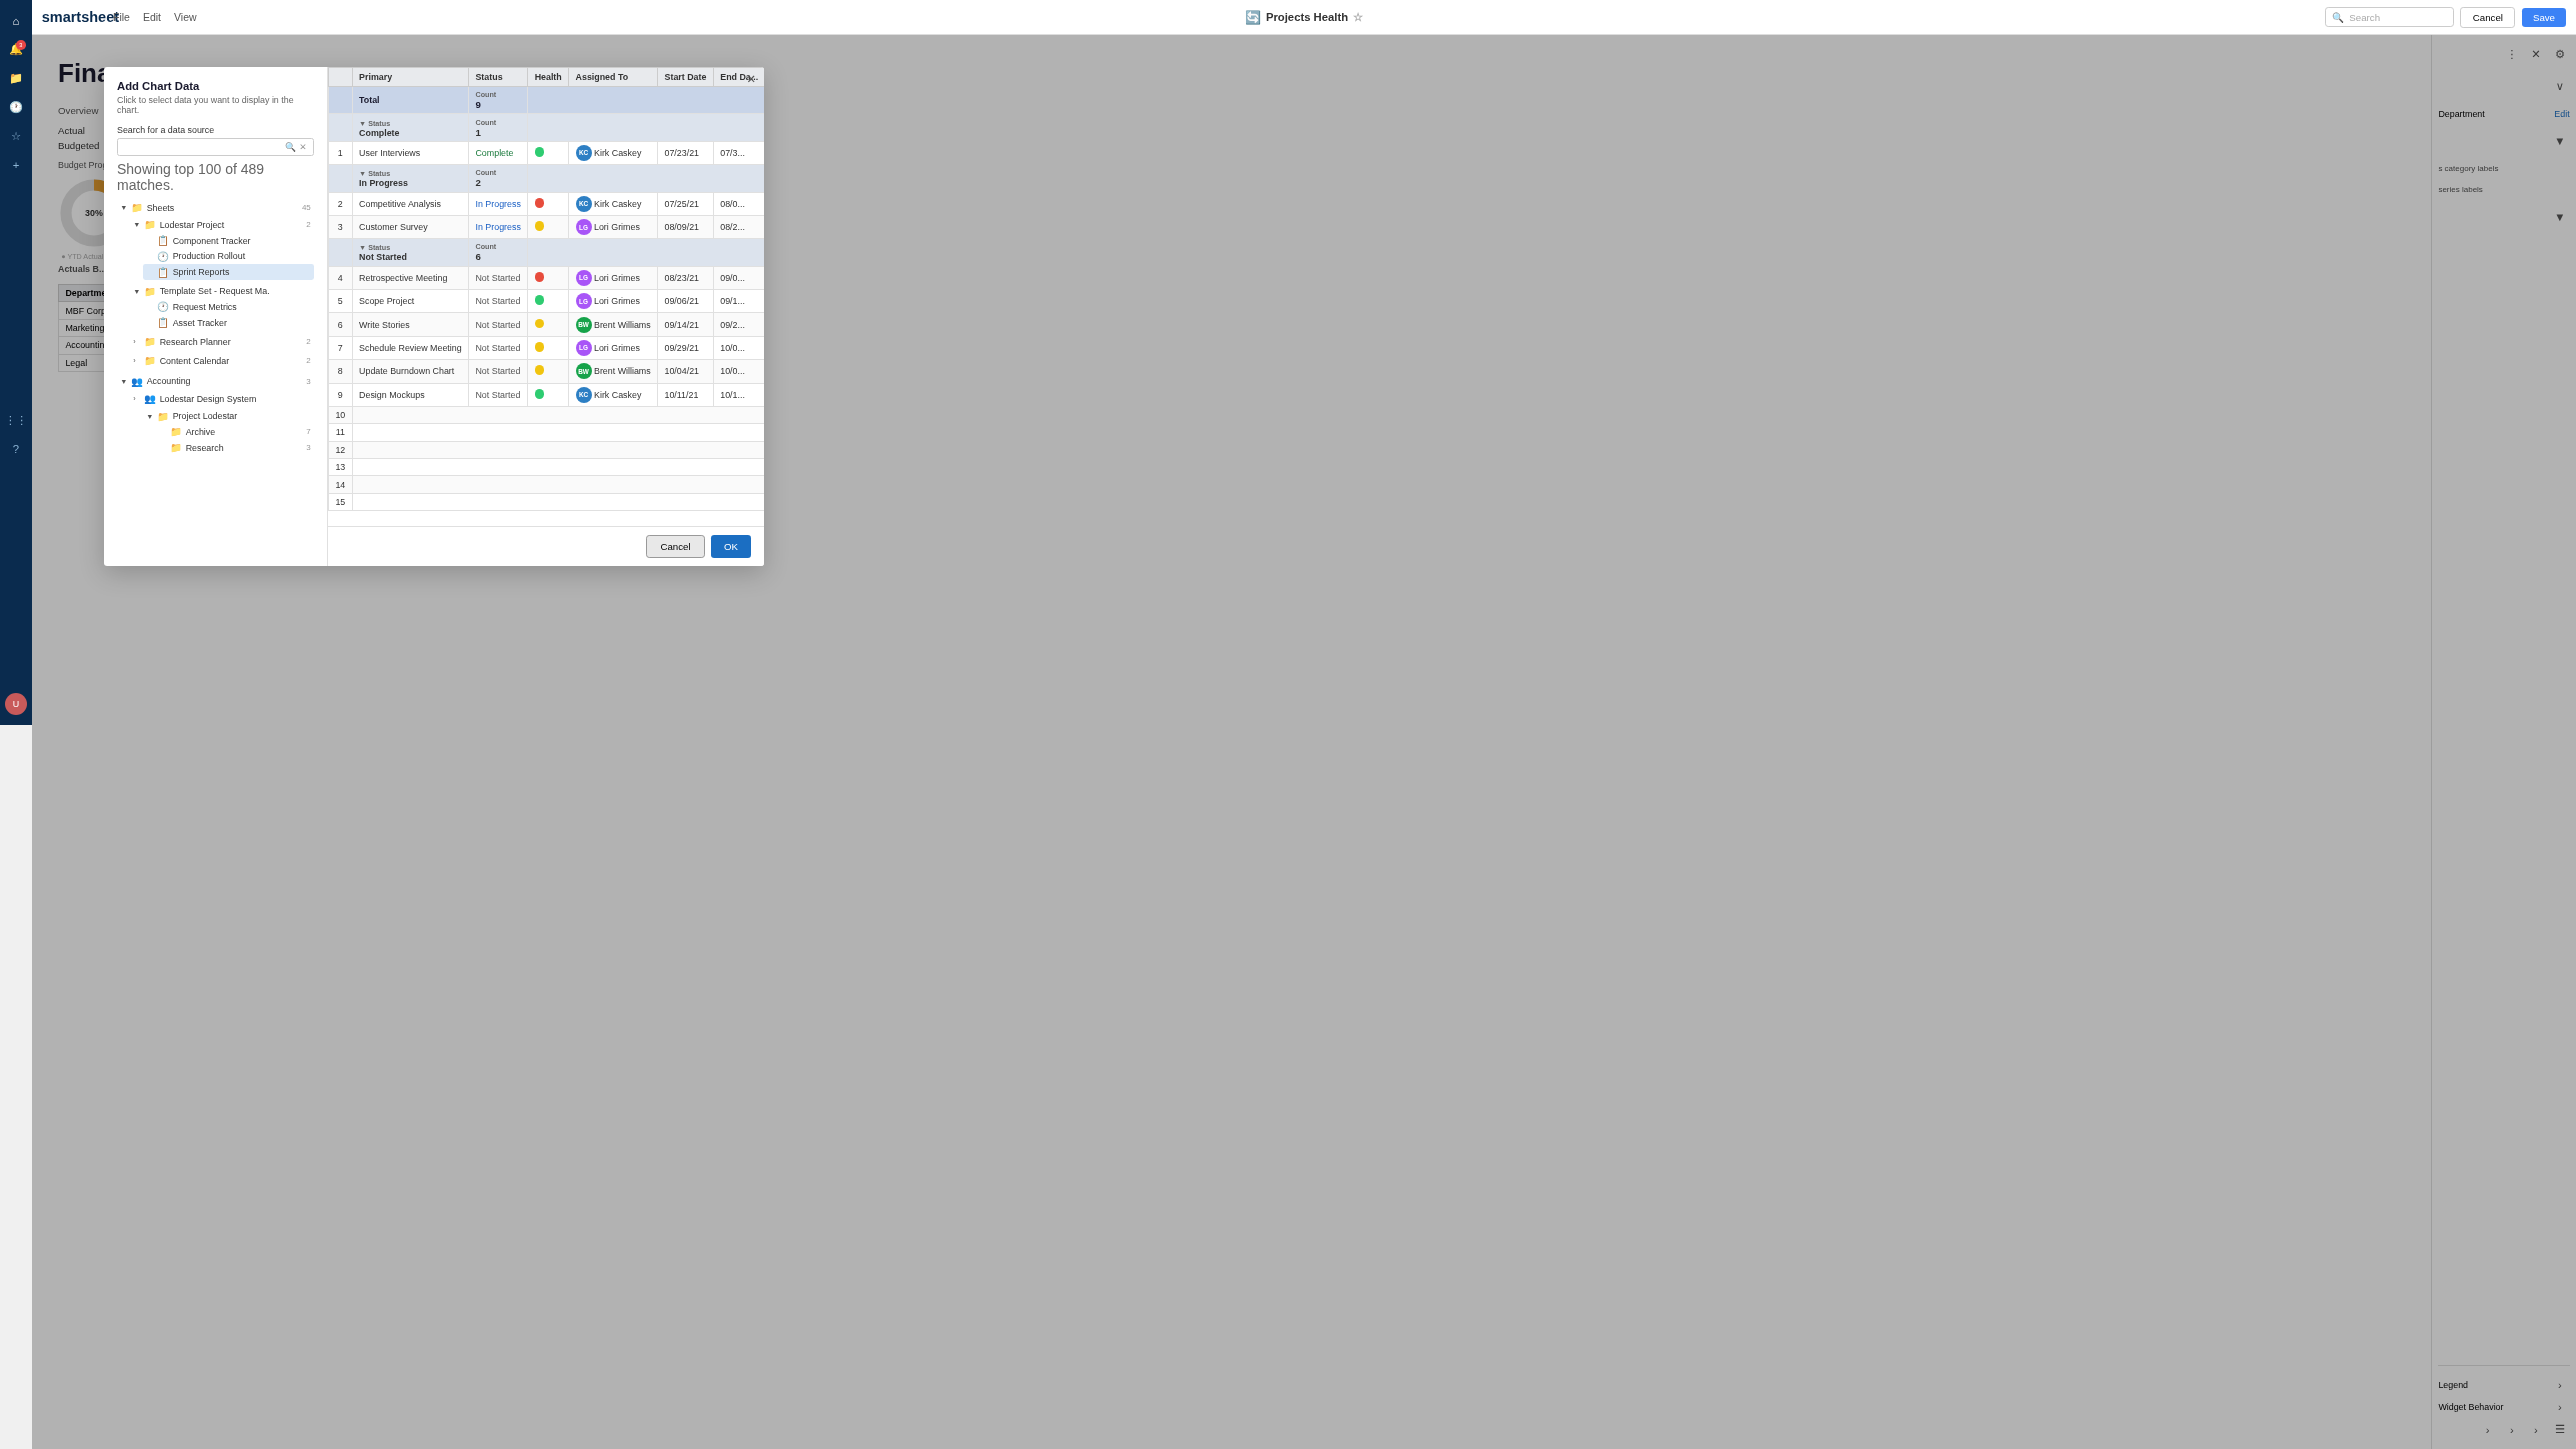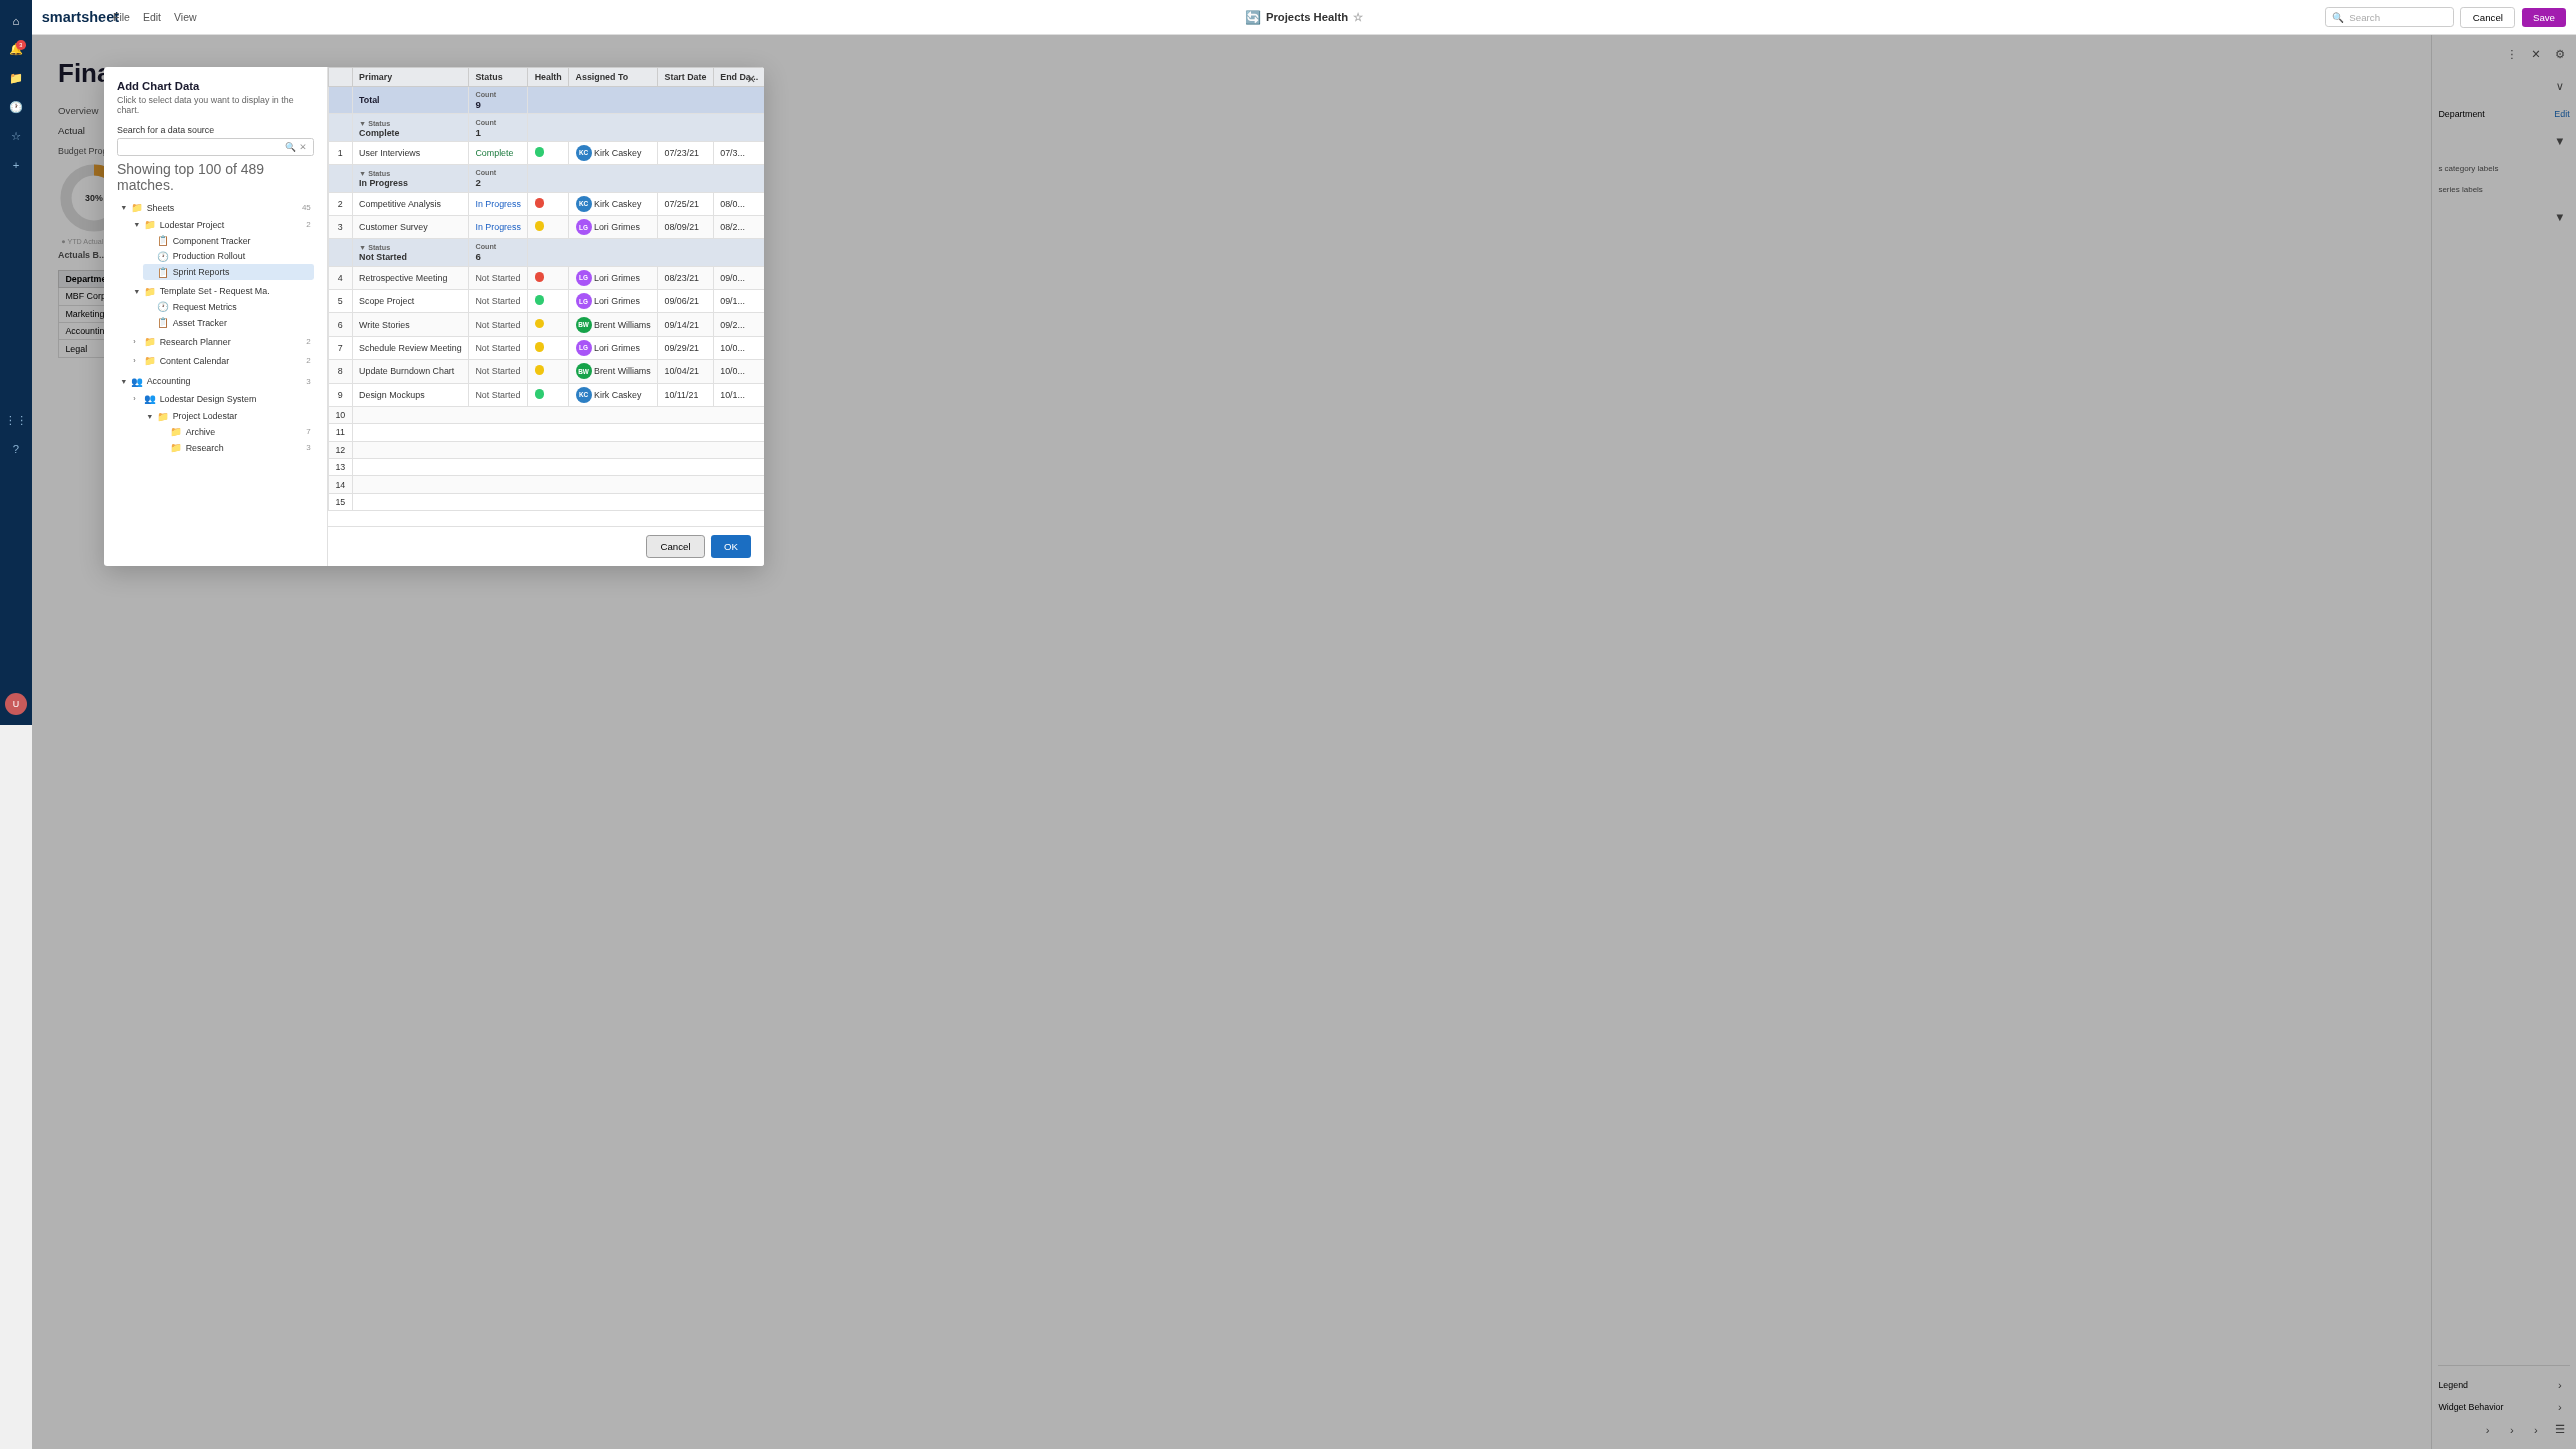--- a/index.html
+++ b/index.html
@@ -23,21 +23,21 @@
     }
     .logo { font-size: 14.5px; font-weight: 700; color: #0a2b4e; margin-right: auto; }
     .logo span { color: #0a2b4e; }
     .nav-links { display: flex; gap: 13px; font-size: 10.5px; color: #444; position: absolute; left: 81px; }
     .nav-link { cursor: pointer; color: #555; }
     .page-title-center { position: absolute; left: 50%; transform: translateX(-50%); display: flex; align-items: center; gap: 4.8px; font-size: 11.3px; font-weight: 600; color: #333; }
     .page-title-icon { font-size: 13px; }
     .top-right-actions { display: flex; align-items: center; gap: 6.4px; margin-left: auto; }
     .search-box { display: flex; align-items: center; border: 0.8px solid #ccc; border-radius: 3.2px; padding: 3.2px 6.4px; gap: 4.8px; font-size: 9.7px; color: #888; width: 129px; }
     .btn-cancel-top { padding: 4px 11.3px; border: 0.8px solid #ccc; background: white; border-radius: 3.2px; font-size: 9.7px; cursor: pointer; }
-    .btn-save-top { padding: 4px 11.3px; background: #a21caf; color: white; border: none; border-radius: 3.2px; font-size: 9.7px; cursor: pointer; }
+    .btn-save-top { padding: 4px 11.3px; background: #3b82f6; color: white; border: none; border-radius: 3.2px; font-size: 9.7px; cursor: pointer; }
 
     
     .main-content {
       position: fixed; left: 32px; top: 35px; right: 0; bottom: 0;
       background: #f5f6f7; overflow: hidden;
     }
 
     
     .bg-sheet {
       position: absolute; left: 0; top: 0; right: 0; bottom: 0;
@@ -187,20 +187,21 @@
 
 <div class="main-content">
 
   <div class="bg-sheet">
     <div class="sheet-header-title">Fina</div>
     <div class="overview-row">
       <span>Overview</span>
     </div>
     <div class="actual-budgeted">
       <div style="font-size:9.7px;">Actual</div>
+      <div style="font-size:9.7px;">Budgeted</div>
     </div>
     <div style="padding:6.4px 13px;">
       <div style="font-size:8.9px;color:#555;">Budget Prog...</div>
       <div style="position:relative;width:72px;height:72px;margin:6.4px 0;">
         <svg width="72" height="72" viewBox="0 0 90 90">
           <circle cx="45" cy="45" r="35" fill="none" stroke="#e0e0e0" stroke-width="14"></circle>
           <circle cx="45" cy="45" r="35" fill="none" stroke="#e8a030" stroke-width="14" stroke-dasharray="66 154" stroke-dashoffset="0" transform="rotate(-90 45 45)"></circle>
         </svg>
         <div style="position:absolute;top:50%;left:50%;transform:translate(-50%,-50%);font-size:8.9px;font-weight:700;color:#333;">30%</div>
         <div style="font-size:7.2px;color:#aaa;margin-left:3.2px;">● YTD Actual</div>

